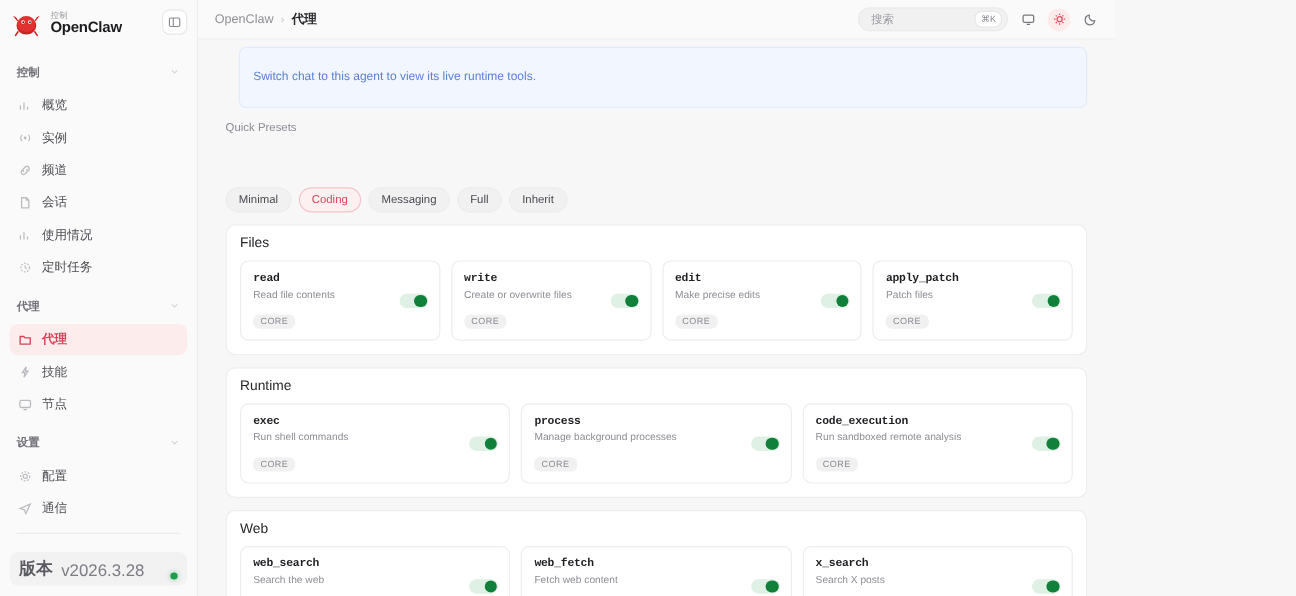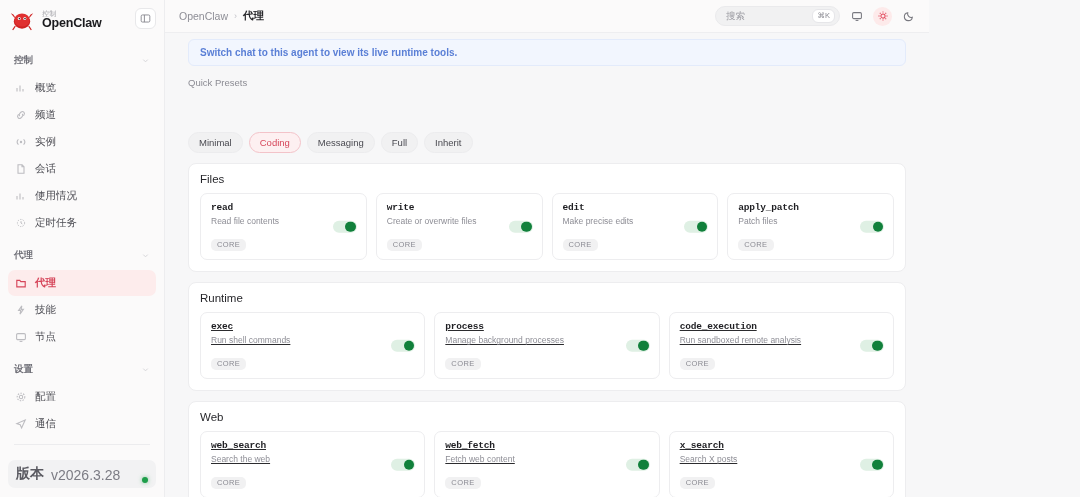--- a/index.html
+++ b/index.html
@@ -103,24 +103,24 @@
   .icon-btn {
     width: 19px; height: 19px; border-radius: 50%;
     display: flex; align-items: center; justify-content: center;
     cursor: pointer;
   }
   .icon-btn.active { background: #fdeaea; }
 
   .content { flex: 1 1 auto; overflow: hidden; padding: 0 12px; }
 
   .notice {
-    margin: 6px 11px 0 11px;
+    margin: 6px 11px 0 22px;
     background: #f2f6fe; border: 1px solid #e3ebfb;
-    border-radius: 6px; padding: 7px 11px;
-    font-size: 10px; color: #5a7fd6; font-weight: bold;
+    border-radius: 6px; padding: 19px 11px;
+    font-size: 10px; color: #5a7fd6;
   }
 
   .presets-wrap { padding: 11px 11px 0 11px; }
   .presets-label { font-size: 9.5px; color: #8b8b93; margin-bottom: 16px; }
   .presets { display: flex; gap: 6px; margin-top: 44px; }
   .preset {
     font-size: 9.5px; color: #4a4a51;
     background: #f1f1f2; border: 1px solid #ececee;
     border-radius: 13px; padding: 4px 10px; cursor: pointer;
     line-height: 1.2;
@@ -128,21 +128,21 @@
   .preset.sel { background: #fdf0f1; border-color: #f3c3c9; color: #d6465a; }
 
   .section {
     margin: 10px 11px 0 11px;
     background: #fff; border: 1px solid #ededef;
     border-radius: 8px; padding: 9px 11px 11px 11px;
   }
   .section-title { font-size: 11.5px; color: #27272b; margin-bottom: 8px; }
   .grid { display: grid; gap: 9px; }
   .grid.c4 { grid-template-columns: repeat(4, 1fr); }
-  .grid.c3 { grid-template-columns: repeat(3, 1fr); text-decoration: underline; }
+  .grid.c3 { grid-template-columns: repeat(3, 1fr); }
 
   .tool {
     border: 1px solid #ededef; border-radius: 7px;
     padding: 8px 9px 8px 10px;
     position: relative; background: #fff;
     min-height: 52px;
   }
   .tool-name {
     font-family: "Liberation Mono", monospace;
     font-size: 9.5px; font-weight: bold; color: #1f1f23;
@@ -213,34 +213,34 @@
         <span class="ic">
           <svg width="12" height="12" viewBox="0 0 12 12" fill="none" stroke="#8a8a92" stroke-width="1.1">
               <path d="M2 9.5V6M5 9.5V3.5M8 9.5V7"></path>
             </svg>
         </span>
         <span>概览</span>
       </div>
       <div class="nav-item">
         <span class="ic">
           <svg width="12" height="12" viewBox="0 0 12 12" fill="none" stroke="#8a8a92" stroke-width="1.1">
+              <circle cx="6" cy="6" r="1.2" fill="#8a8a92" stroke="none"></circle>
+              <path d="M3.4 3.4a3.7 3.7 0 0 0 0 5.2M8.6 3.4a3.7 3.7 0 0 1 0 5.2"></path>
+            </svg>
+        </span>
+        <span>实例</span>
+      </div>
+      <div class="nav-item">
+        <span class="ic">
+          <svg width="12" height="12" viewBox="0 0 12 12" fill="none" stroke="#8a8a92" stroke-width="1.1">
               <path d="M4.8 7.2 A2 2 0 0 1 4.8 4.4 L6.2 3 A2 2 0 0 1 9 5.8 L8.2 6.6"></path>
               <path d="M7.2 4.8 A2 2 0 0 1 7.2 7.6 L5.8 9 A2 2 0 0 1 3 6.2 L3.8 5.4"></path>
             </svg>
         </span>
         <span>频道</span>
-      </div>
-      <div class="nav-item">
-        <span class="ic">
-          <svg width="12" height="12" viewBox="0 0 12 12" fill="none" stroke="#8a8a92" stroke-width="1.1">
-              <circle cx="6" cy="6" r="1.2" fill="#8a8a92" stroke="none"></circle>
-              <path d="M3.4 3.4a3.7 3.7 0 0 0 0 5.2M8.6 3.4a3.7 3.7 0 0 1 0 5.2"></path>
-            </svg>
-        </span>
-        <span>实例</span>
       </div>
       <div class="nav-item">
         <span class="ic">
           <svg width="12" height="12" viewBox="0 0 12 12" fill="none" stroke="#8a8a92" stroke-width="1.1">
               <path d="M3 1.8h4l2 2v6.4H3z"></path>
               <path d="M7 1.8v2h2"></path>
             </svg>
         </span>
         <span>会话</span>
       </div>

